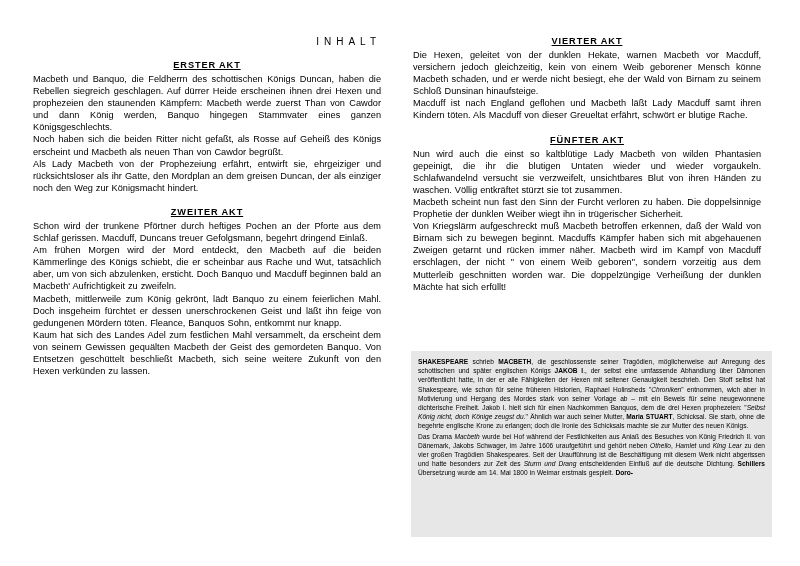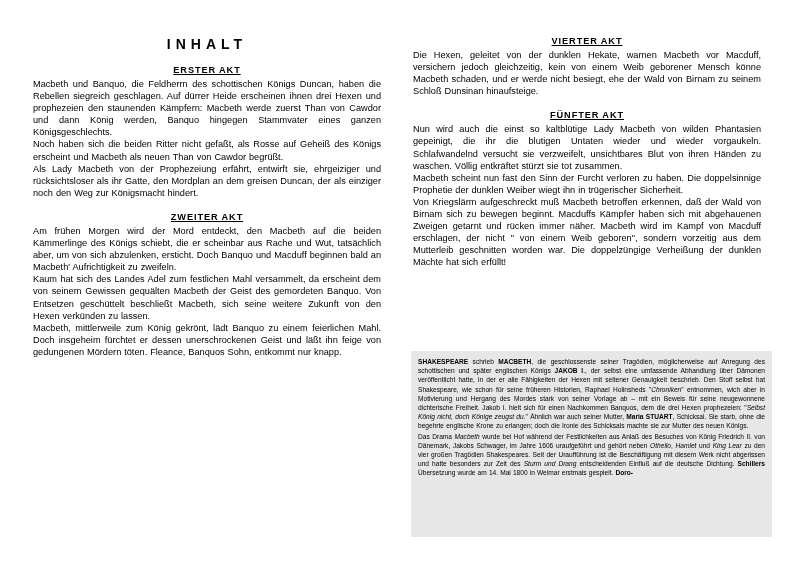--- a/index.html
+++ b/index.html
@@ -23,24 +23,24 @@
   }
   .col {
     position: absolute;
     top: 0;
     width: 348px;
   }
   .col-left  { left: 33px; }
   .col-right { left: 413px; }
 
   .main-title {
-    text-align: center;
-    font-size: 14px;
+    text-align: right;
+    font-size: 10px;
     letter-spacing: 5px;
-    font-weight: 700;
+    font-weight: 400;
     margin: 36px 0 0 0;
     padding: 0;
   }
   .pause-title {
     text-align: center;
     font-size: 15px;
     letter-spacing: 3px;
     font-weight: 400;
     margin: 22px 0 0 0;
     padding: 0;
@@ -97,30 +97,32 @@
 
   <div class="col col-left">
     <h1 class="main-title">INHALT</h1>
 
     <h2 class="act-head sp-top">ERSTER AKT</h2>
     <p class="body">Macbeth und Banquo, die Feldherrn des schottischen Königs Duncan, haben die Rebellen siegreich geschlagen. Auf dürrer Heide erscheinen ihnen drei Hexen und prophezeien den staunenden Kämpfern: Macbeth werde zuerst Than von Cawdor und dann König werden, Banquo hingegen Stammvater eines ganzen Königsgeschlechts.</p>
     <p class="body">Noch haben sich die beiden Ritter nicht gefaßt, als Rosse auf Geheiß des Königs erscheint und Macbeth als neuen Than von Cawdor begrüßt.</p>
     <p class="body">Als Lady Macbeth von der Prophezeiung erfährt, entwirft sie, ehrgeiziger und rücksichtsloser als ihr Gatte, den Mordplan an dem greisen Duncan, der als einziger noch den Weg zur Königsmacht hindert.</p>
 
     <h2 class="act-head sp-top">ZWEITER AKT</h2>
+    <p class="body">Schon wird der trunkene Pförtner durch heftiges Pochen an der Pforte aus dem Schlaf gerissen. Macduff, Duncans treuer Gefolgsmann, begehrt dringend Einlaß.</p>
     <p class="body">Am frühen Morgen wird der Mord entdeckt, den Macbeth auf die beiden Kämmerlinge des Königs schiebt, die er scheinbar aus Rache und Wut, tatsächlich aber, um von sich abzulenken, ersticht. Doch Banquo und Macduff beginnen bald an Macbeth' Aufrichtigkeit zu zweifeln.</p>
 
+    <p class="body">Macbeth, mittlerweile zum König gekrönt, lädt Banquo zu einem feierlichen Mahl. Doch insgeheim fürchtet er dessen unerschrockenen Geist und läßt ihn feige von gedungenen Mördern töten. Fleance, Banquos Sohn, entkommt nur knapp.</p>
     <p class="body">Kaum hat sich des Landes Adel zum festlichen Mahl versammelt, da erscheint dem von seinem Gewissen gequälten Macbeth der Geist des gemordeten Banquo. Von Entsetzen geschüttelt beschließt Macbeth, sich seine weitere Zukunft von den Hexen verkünden zu lassen.</p>
-    <p class="body">Macbeth, mittlerweile zum König gekrönt, lädt Banquo zu einem feierlichen Mahl. Doch insgeheim fürchtet er dessen unerschrockenen Geist und läßt ihn feige von gedungenen Mördern töten. Fleance, Banquos Sohn, entkommt nur knapp.</p>
 
   </div>
 
   <div class="col col-right">
     <h2 class="act-head" style="margin-top:36px;">VIERTER AKT</h2>
     <p class="body">Die Hexen, geleitet von der dunklen Hekate, warnen Macbeth vor Macduff, versichern jedoch gleichzeitig, kein von einem Weib geborener Mensch könne Macbeth schaden, und er werde nicht besiegt, ehe der Wald von Birnam zu seinem Schloß Dunsinan hinaufsteige.</p>
+    <p class="body">Macduff ist nach England geflohen und Macbeth läßt Lady Macduff samt ihren Kindern töten. Als Macduff von dieser Greueltat erfährt, schwört er blutige Rache.</p>
 
     <h2 class="act-head sp-top">FÜNFTER AKT</h2>
     <p class="body">Nun wird auch die einst so kaltblütige Lady Macbeth von wilden Phantasien gepeinigt, die ihr die blutigen Untaten wieder und wieder vorgaukeln. Schlafwandelnd versucht sie verzweifelt, unsichtbares Blut von ihren Händen zu waschen. Völlig entkräftet stürzt sie tot zusammen.</p>
     <p class="body">Macbeth scheint nun fast den Sinn der Furcht verloren zu haben. Die doppelsinnige Prophetie der dunklen Weiber wiegt ihn in trügerischer Sicherheit.</p>
     <p class="body">Von Kriegslärm aufgeschreckt muß Macbeth betroffen erkennen, daß der Wald von Birnam sich zu bewegen beginnt. Macduffs Kämpfer haben sich mit abgehauenen Zweigen getarnt und rücken immer näher. Macbeth wird im Kampf von Macduff erschlagen, der nicht " von einem Weib geboren", sondern vorzeitig aus dem Mutterleib geschnitten worden war. Die doppelzüngige Verheißung der dunklen Mächte hat sich erfüllt!</p>
   </div>
 
   <div class="info-box" id="info-box" style="background: rgb(231, 231, 231);">
       <p><b>SHAKESPEARE</b><span> schrieb </span><b>MACBETH</b><span>, die geschlossenste seiner Tragödien, möglicherweise auf Anregung des schottischen und später englischen Königs </span><b>JAKOB I</b><span>., der selbst eine umfassende Abhandlung über Dämonen veröffentlicht hatte, in der er alle Fähigkeiten der Hexen mit seltener Genauigkeit beschrieb. Den Stoff selbst hat Shakespeare, wie schon für seine früheren Historien, Raphael Holinsheds "</span><i>Chroniken</i><span>" entnommen, wich aber in Motivierung und Hergang des Mordes stark von seiner Vorlage ab – mit ein Beweis für seine neugewonnene dichterische Freiheit. Jakob I. hielt sich für einen Nachkommen Banquos, dem die drei Hexen prophezeien: "</span><i>Selbst König nicht, doch Könige zeugst du.</i><span>" Ähnlich war auch seiner Mutter, </span><b>Maria STUART</b><span>, Schicksal. Sie starb, ohne die begehrte englische Krone zu erlangen; doch die Ironie des Schicksals machte sie zur Mutter des neuen Königs.</span></p>
       <p><span>Das Drama </span><i>Macbeth</i><span> wurde bei Hof während der Festlichkeiten aus Anlaß des Besuches von König Friedrich II. von Dänemark, Jakobs Schwager, im Jahre 1606 urauf­geführt und gehört neben </span><i>Othello</i><span>, </span><i>Hamlet</i><span> und </span><i>King Lear</i><span> zu den vier großen Tragödien Shakespeares. Seit der Uraufführung ist die Beschäftigung mit diesem Werk nicht abgerissen und hatte besonders zur Zeit des </span><i>Sturm und Drang</i><span> entscheidenden Einfluß auf die deutsche Dichtung. </span><b>Schillers</b><span> Übersetzung wurde am 14. Mai 1800 in Weimar erstmals gespielt. </span><b>Doro-</b></p>

